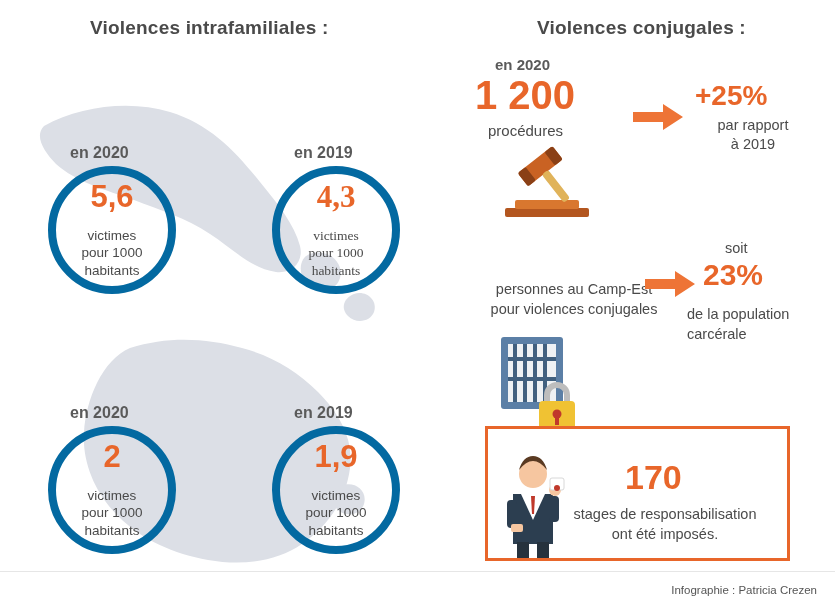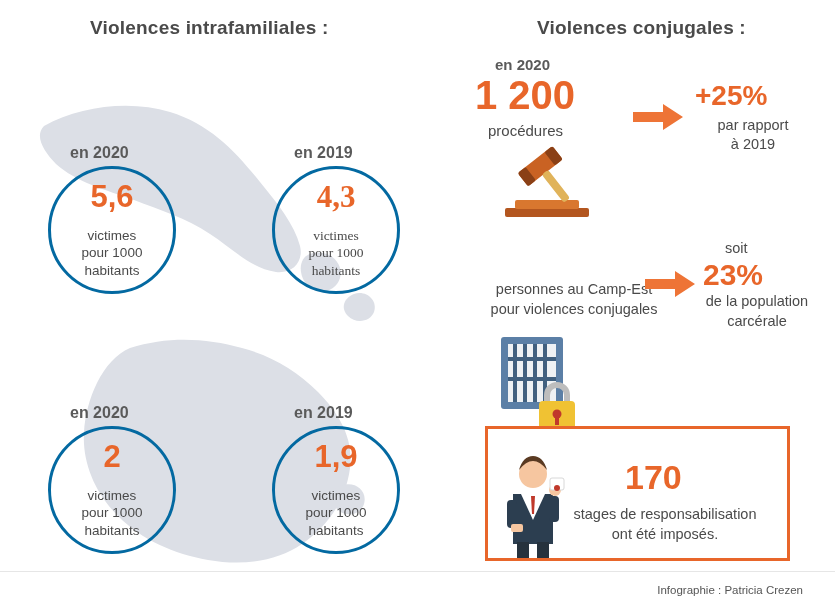--- a/index.html
+++ b/index.html
@@ -39,21 +39,21 @@
     width: 430px;
     height: 520px;
   }
   .map-wrap svg { display: block; }
 
   
   .circle {
     position: absolute;
     width: 128px;
     height: 128px;
-    border: 3px solid #0369a1;
+    border: 8px solid #0369a1;
     border-radius: 50%;
     display: flex;
     flex-direction: column;
     align-items: center;
     justify-content: center;
     background: transparent;
     text-align: center;
     gap: 12px;
   }
   .circle .big {
@@ -111,21 +111,21 @@
   }
 
   
   #gavel { position: absolute; left: 30px; top: 98px; width: 120px; height: 80px; }
 
   
   #b2-big  { left: 48px;  top: 188px; font-size: 38px; font-weight: bold; color: #e8662a; line-height: 1; }
   #b2-sub  { left: -6px;  top: 232px; width: 250px; text-align: center; font-size: 14.5px; line-height: 1.35; color: #4a4a4a; }
   #b2-soit { left: 270px; top: 192px; font-size: 14.5px; color: #4a4a4a; }
   #b2-pct  { left: 248px; top: 210px; font-size: 30px; font-weight: bold; color: #e8662a; }
-  #b2-pct-s{ left: 232px; top: 244px; width: 140px; text-align: center; font-size: 14.5px; line-height: 1.35; color: #4a4a4a; }
+  #b2-pct-s{ left: 232px; top: 257px; width: 140px; text-align: left; font-size: 14.5px; line-height: 1.35; color: #4a4a4a; }
 
   
   #jail { position: absolute; left: 40px; top: 285px; width: 100px; height: 105px; }
 
   
   .box {
     position: absolute;
     left: 30px;
     top: 378px;
     width: 305px;
@@ -139,21 +139,21 @@
   #man       { position: absolute; left: 38px; top: 386px; width: 80px; height: 125px; }
 
   
   .footer {
     position: absolute;
     bottom: 10px;
     font-size: 11.5px;
     color: #555;
   }
   #src   { left: 18px; }
-  #credit{ right: 32px; margin-left: 16px; }
+  #credit{ right: 18px; margin-left: 16px; }
   .rule {
     position: absolute;
     left: 0; right: 0;
     bottom: 34px;
     height: 1px;
     background: #e6e6e6;
   }
 </style>
 </head>
 <body>

